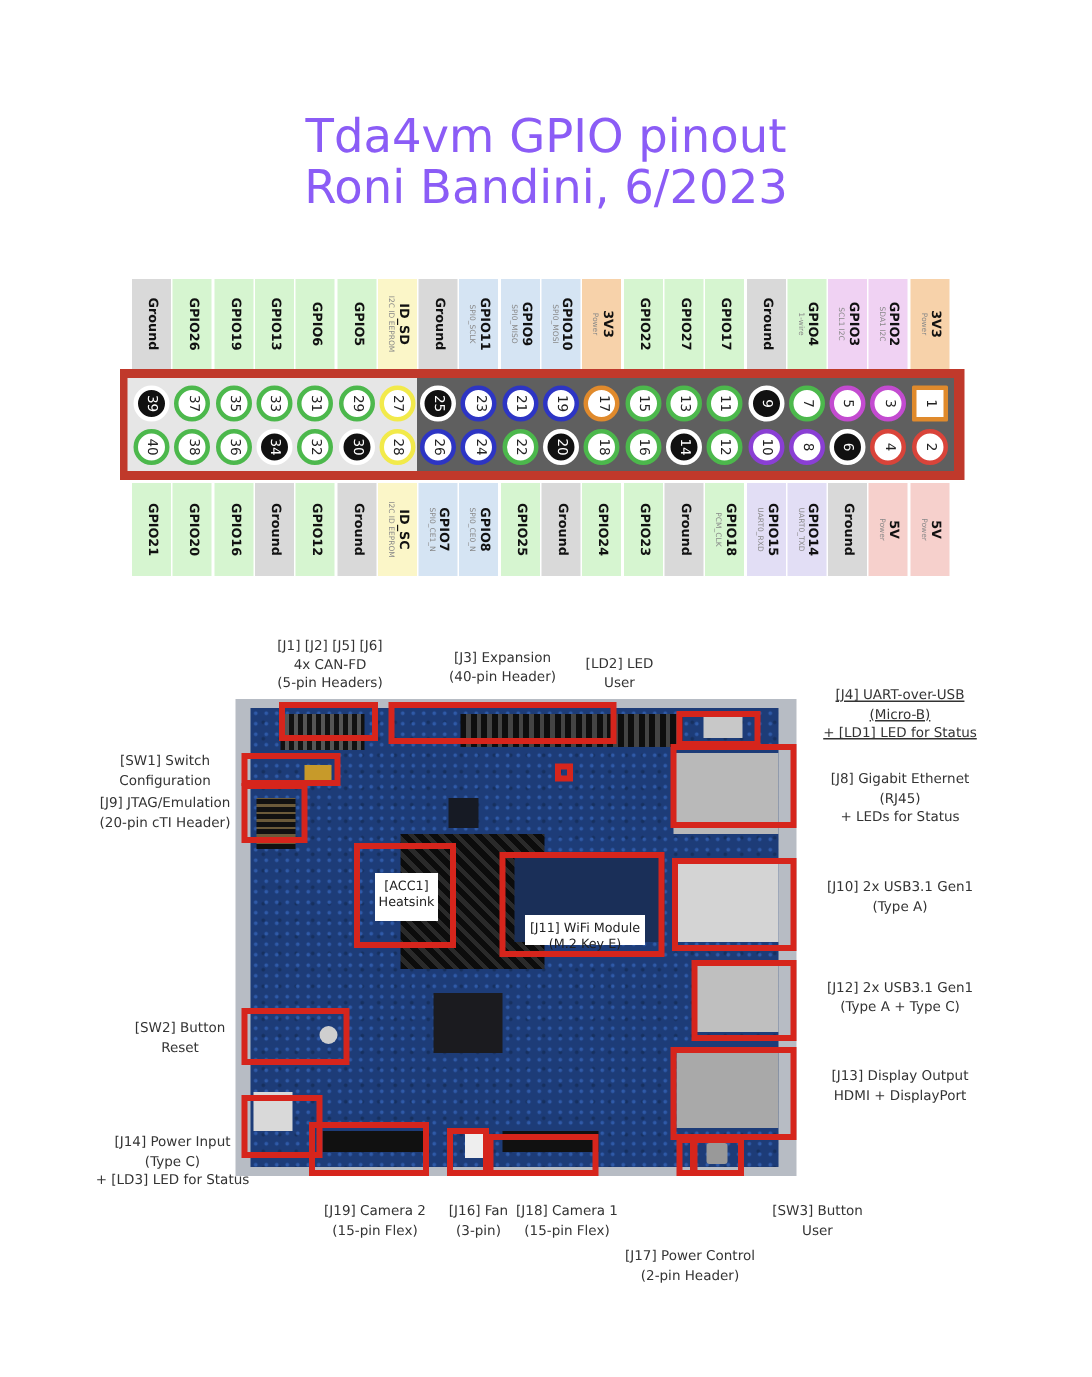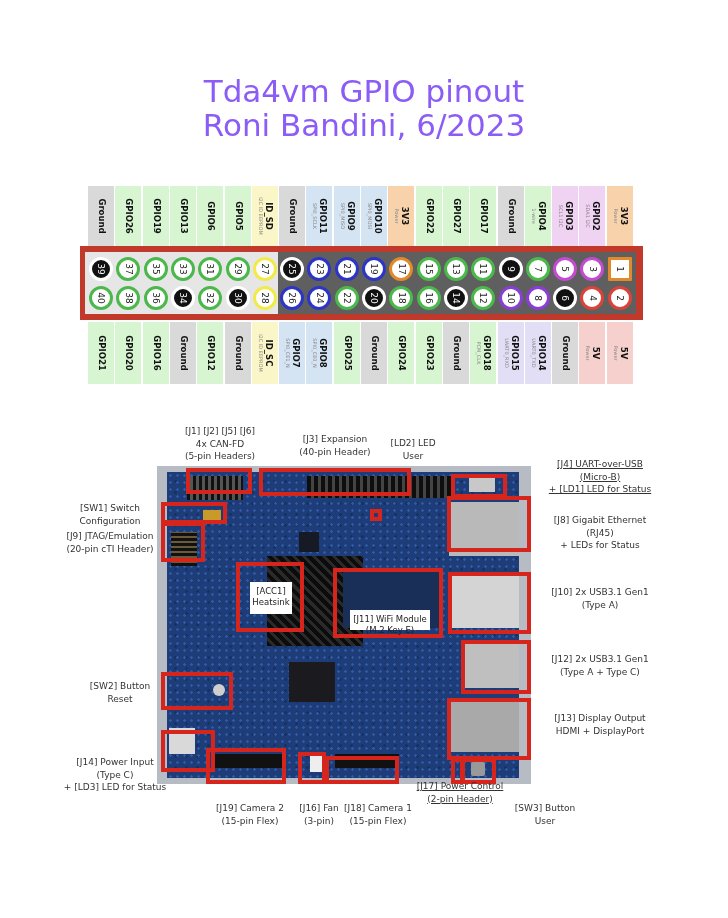--- a/index.html
+++ b/index.html
@@ -499,20 +499,20 @@
   <span>(15-pin Flex)</span>
 </div>
 <div class="callout" style="left:294px;top:802px;width:50px;">
   <span>[J16] Fan</span>
   <span>(3-pin)</span>
 </div>
 <div class="callout" style="left:338px;top:802px;width:80px;">
   <span>[J18] Camera 1</span>
   <span>(15-pin Flex)</span>
 </div>
-<div class="callout" style="left:410px;top:780px;width:100px;text-decoration:underline;">
+<div class="callout" style="left:410px;top:832px;width:100px;">
   <span>[J17] Power Control</span>
   <span>(2-pin Header)</span>
 </div>
 <div class="callout" style="left:510px;top:802px;width:70px;">
   <span>[SW3] Button</span>
   <span>User</span>
 </div>
 
 </body></html>

